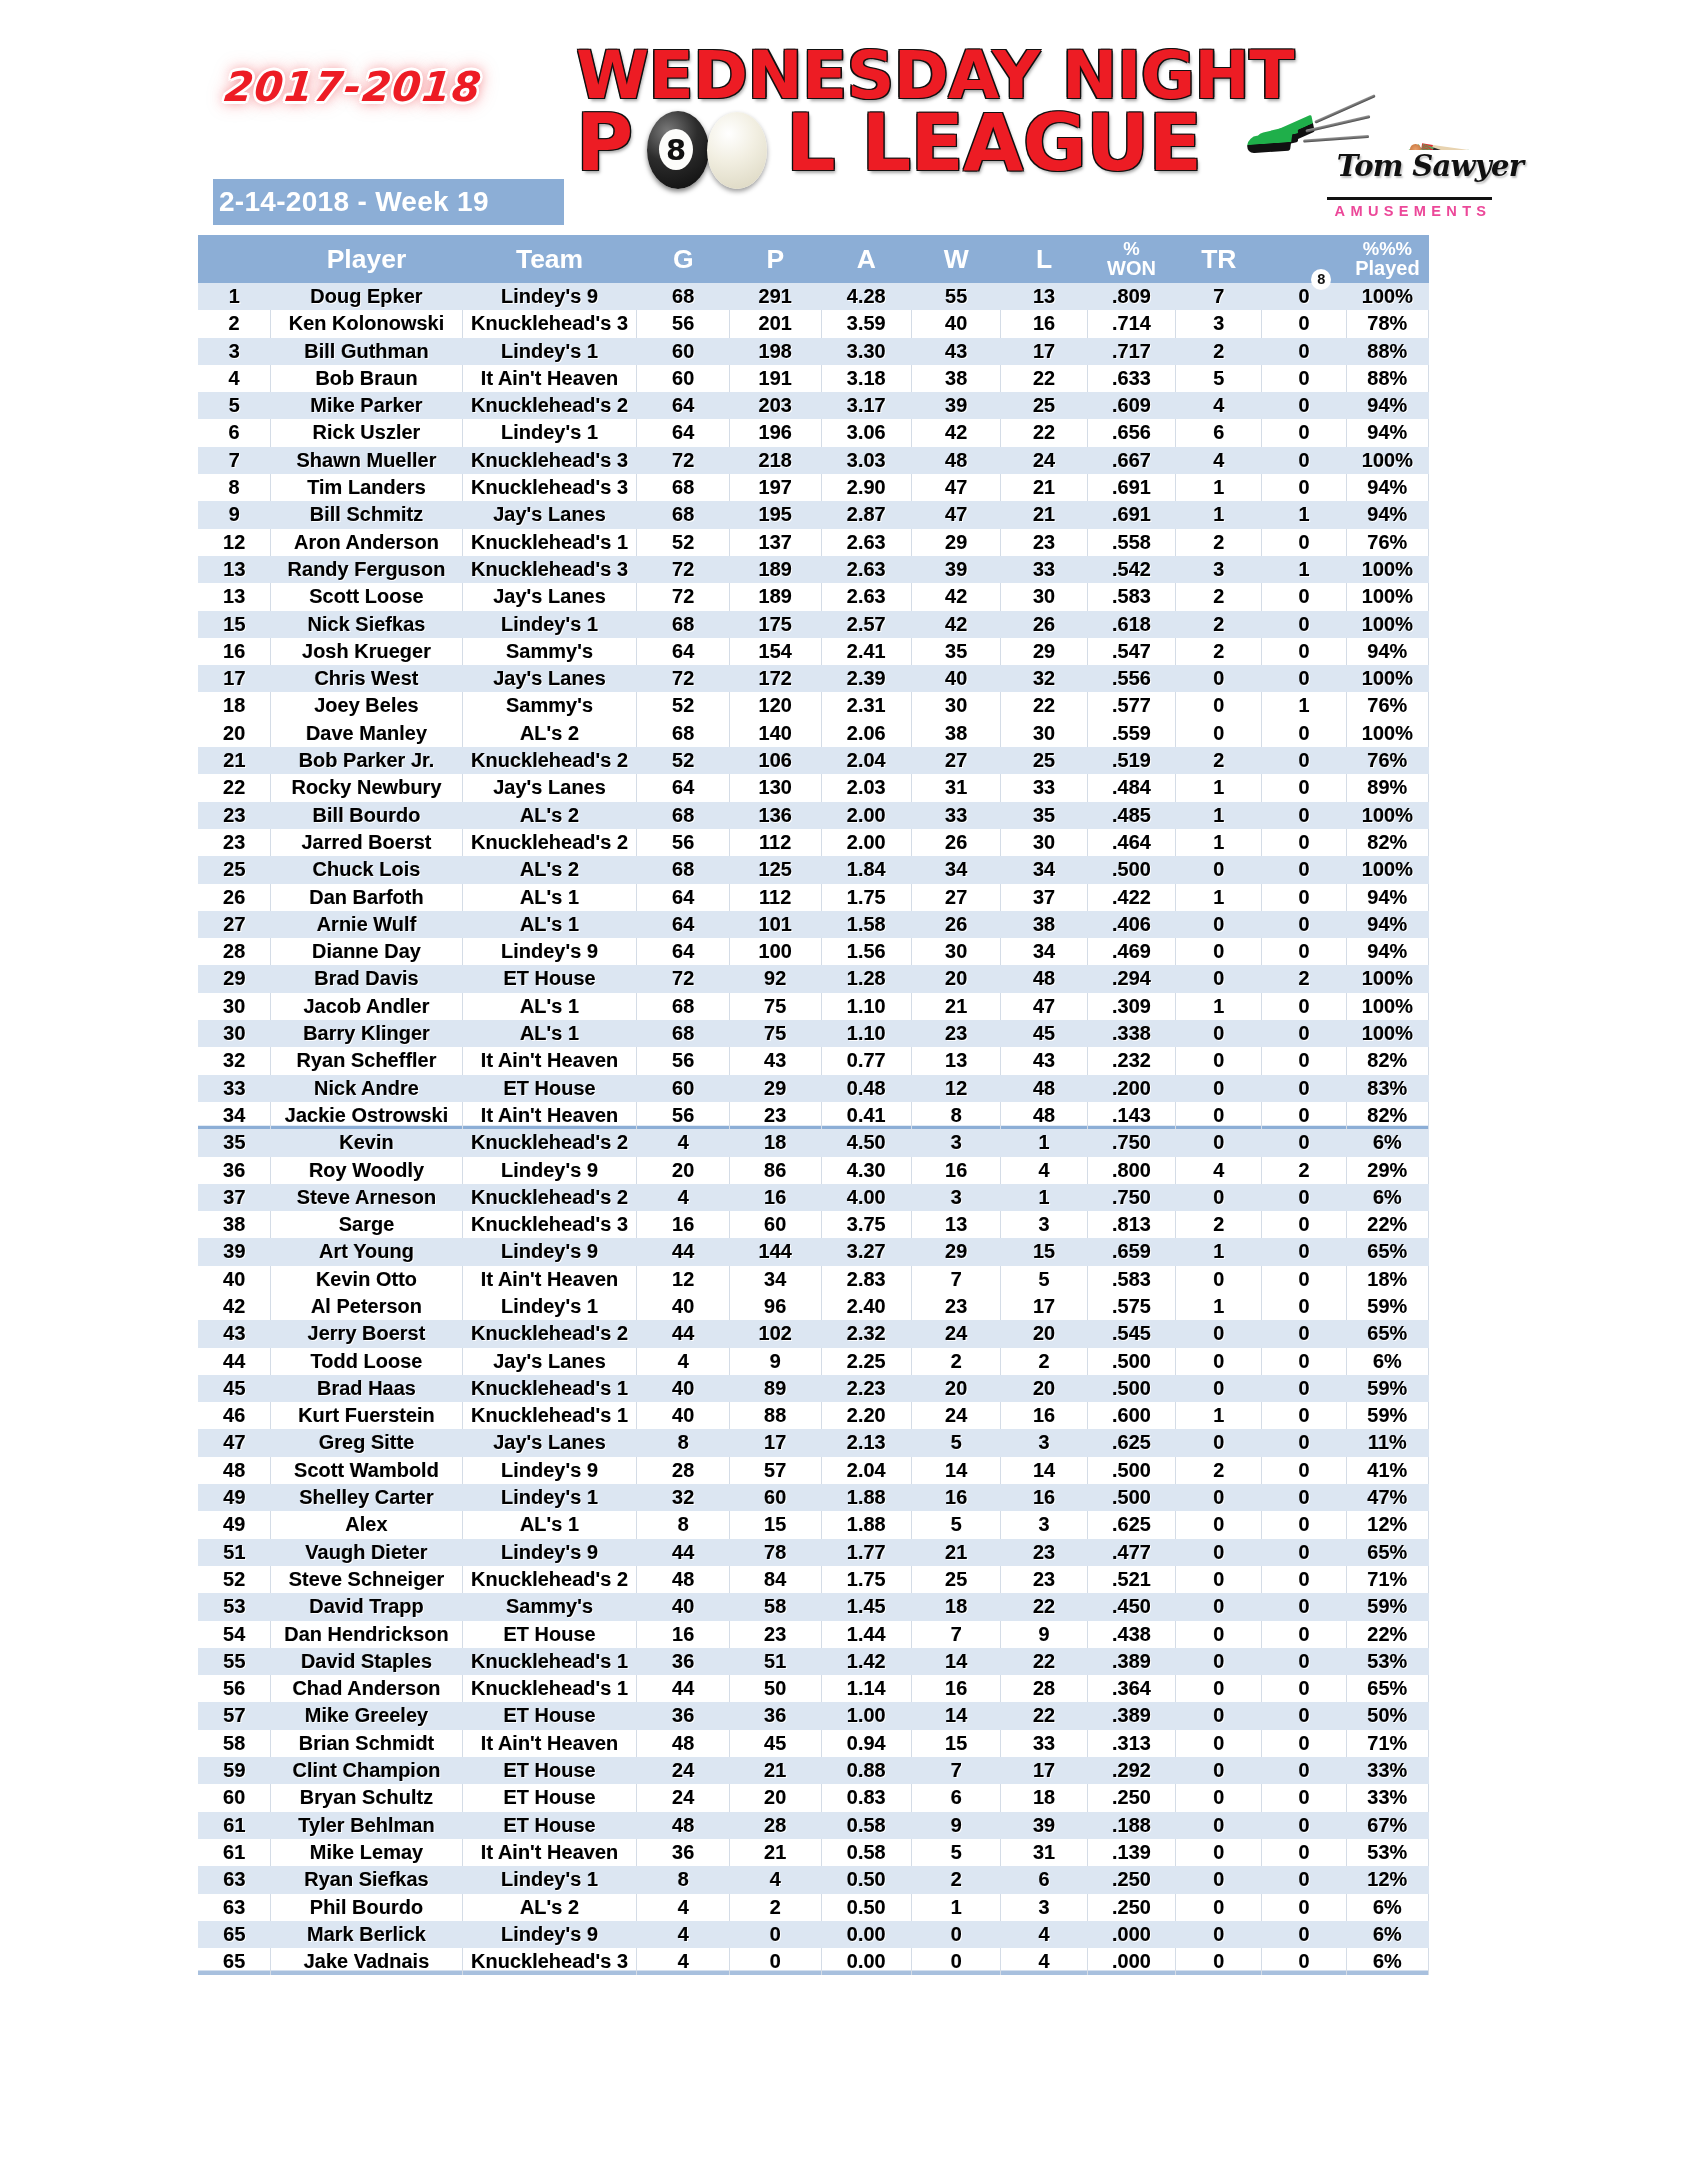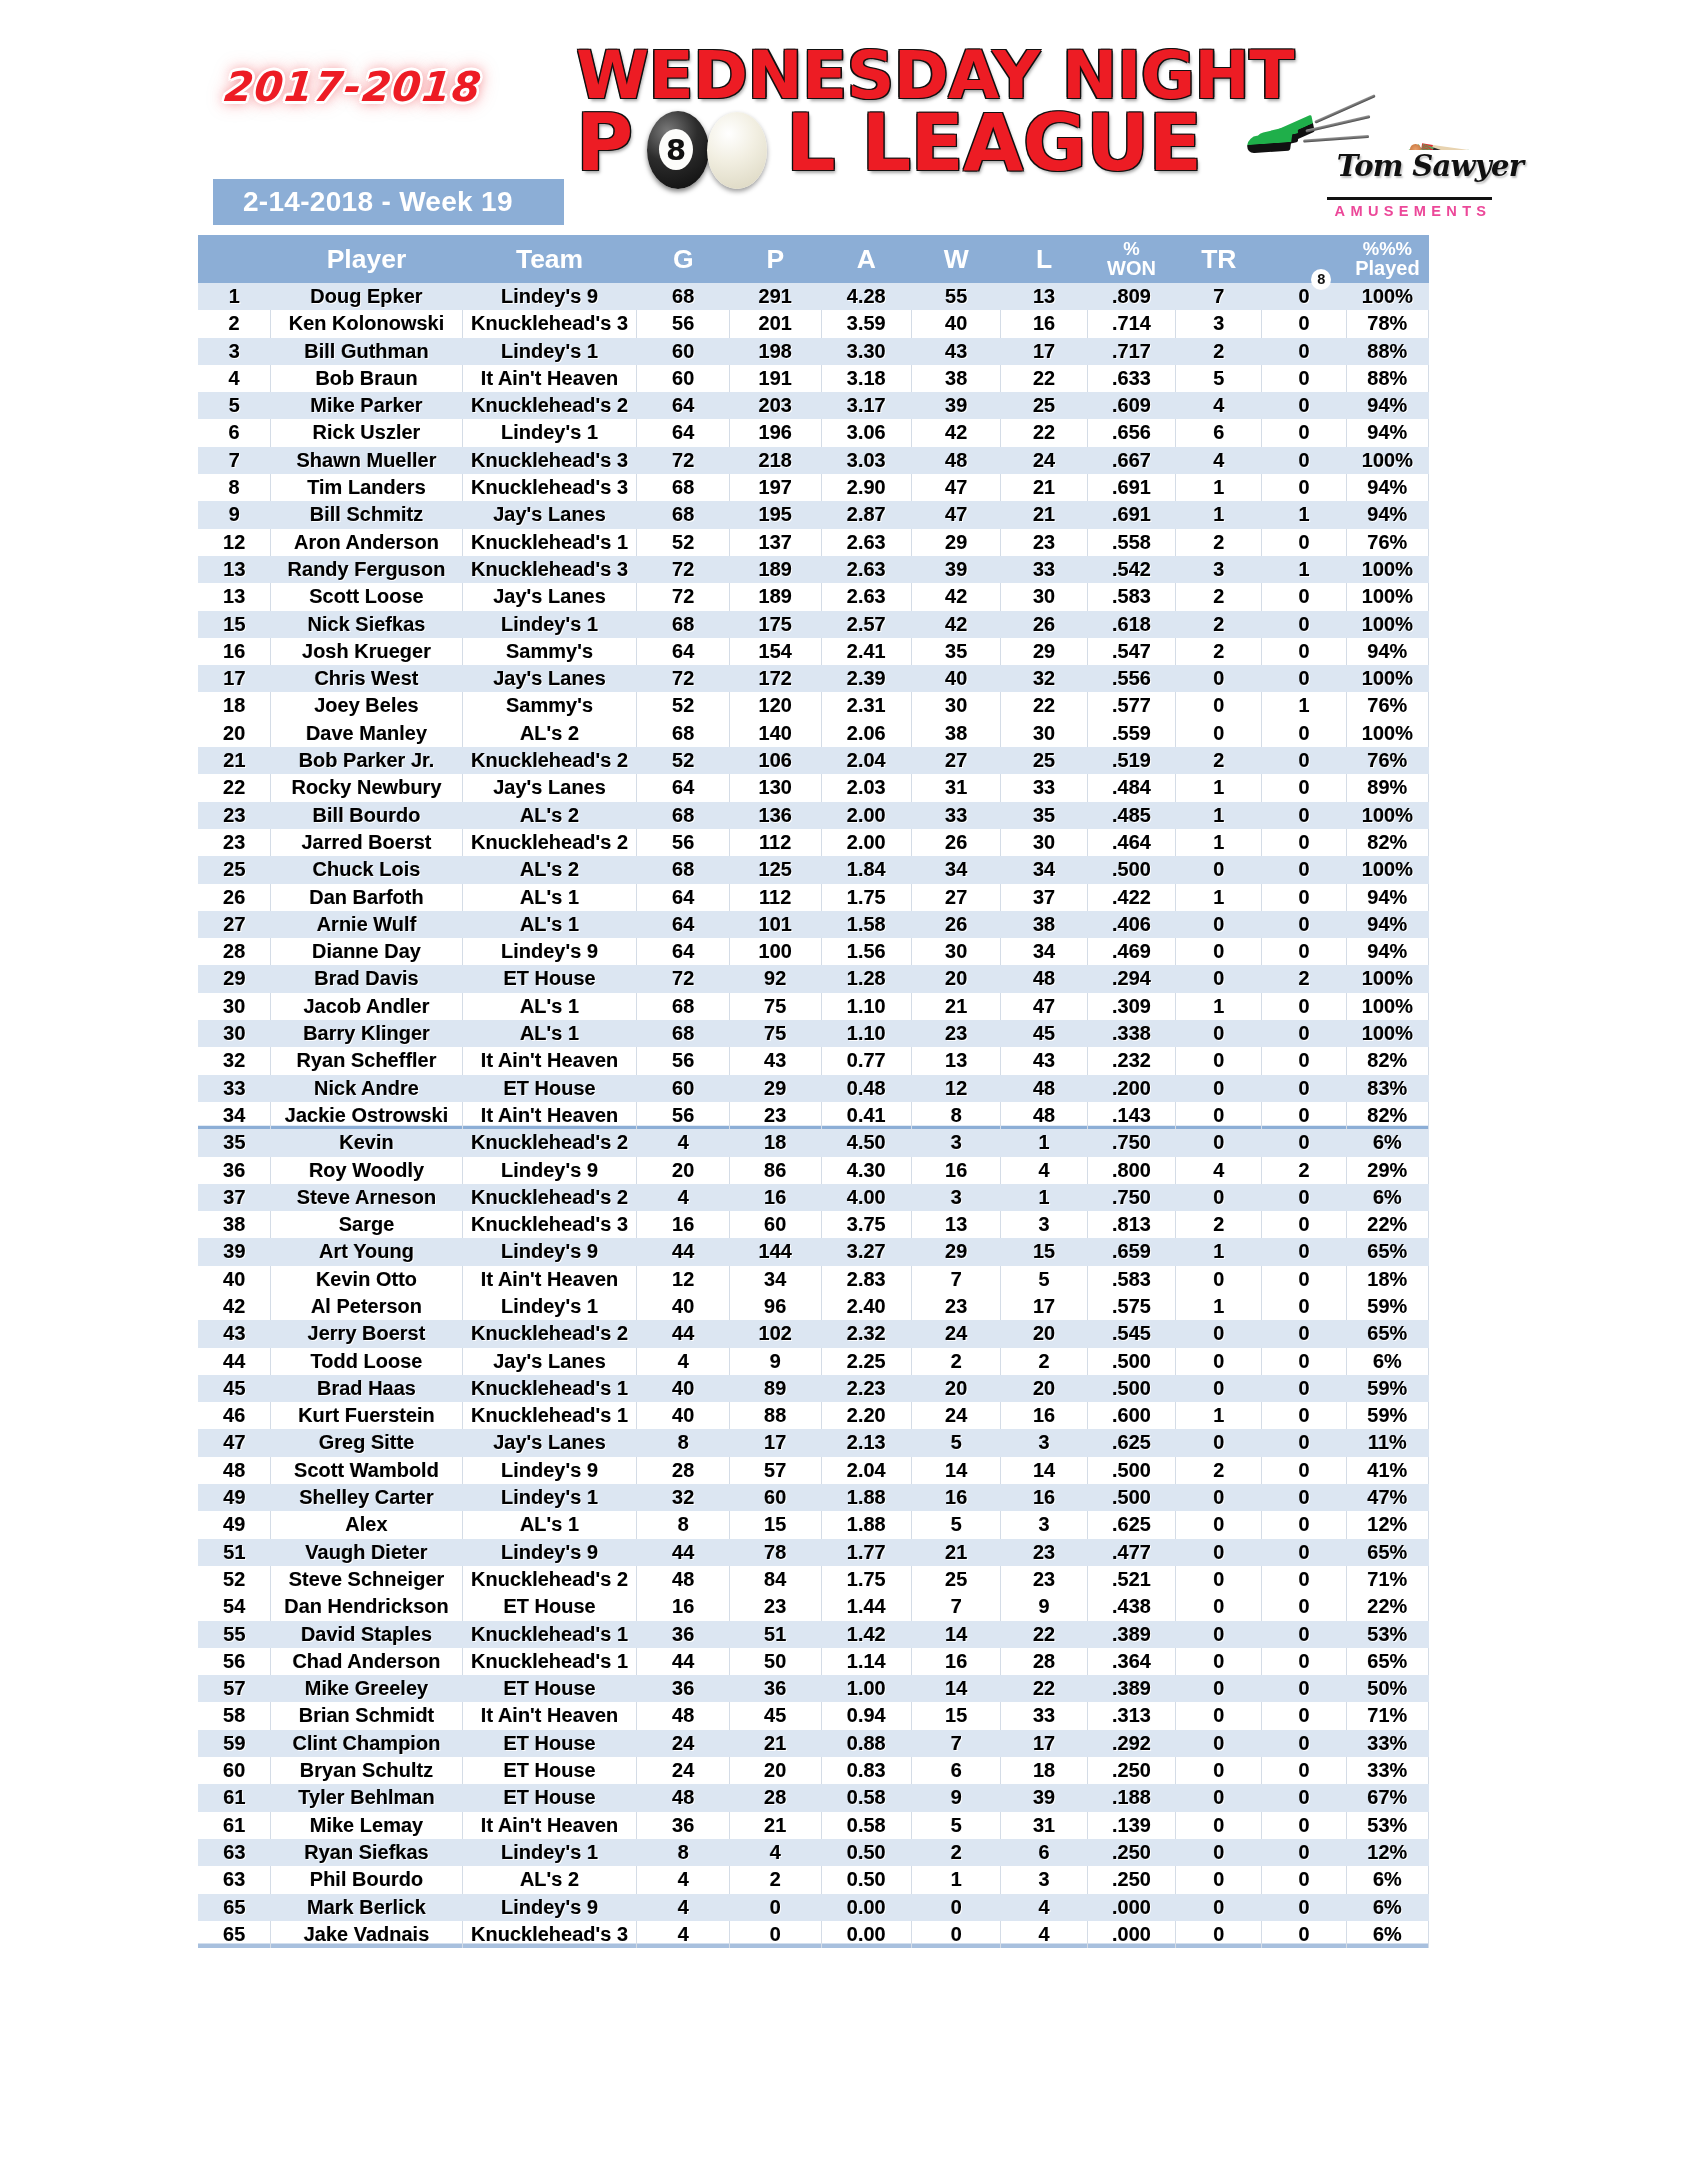--- a/index.html
+++ b/index.html
@@ -51,21 +51,21 @@
     width: 351px;
     height: 46px;
     background: #8CAED6;
     display: flex;
     align-items: center;
   }
   #date-banner .dt {
     color: #ffffff;
     font-size: 28px;
     font-weight: bold;
-    padding-left: 30px;
+    padding-left: 6px;
     letter-spacing: 0.3px;
   }
 
   
   #title-block {
     position: absolute;
     left: 576px;
     top: 46px;
     width: 635px;
     height: 169px;
@@ -1161,20 +1161,34 @@
             <td class="g">48</td>
             <td class="p">84</td>
             <td class="a">1.75</td>
             <td class="w">25</td>
             <td class="l">23</td>
             <td class="won">.521</td>
             <td class="tr">0</td>
             <td class="eb">0</td>
             <td class="pl">71%</td>
           </tr>
+          <tr class="odd">
+            <td class="rank">53</td>
+            <td class="player">David Trapp</td>
+            <td class="team">Sammy's</td>
+            <td class="g">40</td>
+            <td class="p">58</td>
+            <td class="a">1.45</td>
+            <td class="w">18</td>
+            <td class="l">22</td>
+            <td class="won">.450</td>
+            <td class="tr">0</td>
+            <td class="eb">0</td>
+            <td class="pl">59%</td>
+          </tr>
           <tr class="even">
             <td class="rank">54</td>
             <td class="player">Dan Hendrickson</td>
             <td class="team">ET House</td>
             <td class="g">16</td>
             <td class="p">23</td>
             <td class="a">1.44</td>
             <td class="w">7</td>
             <td class="l">9</td>
             <td class="won">.438</td>

